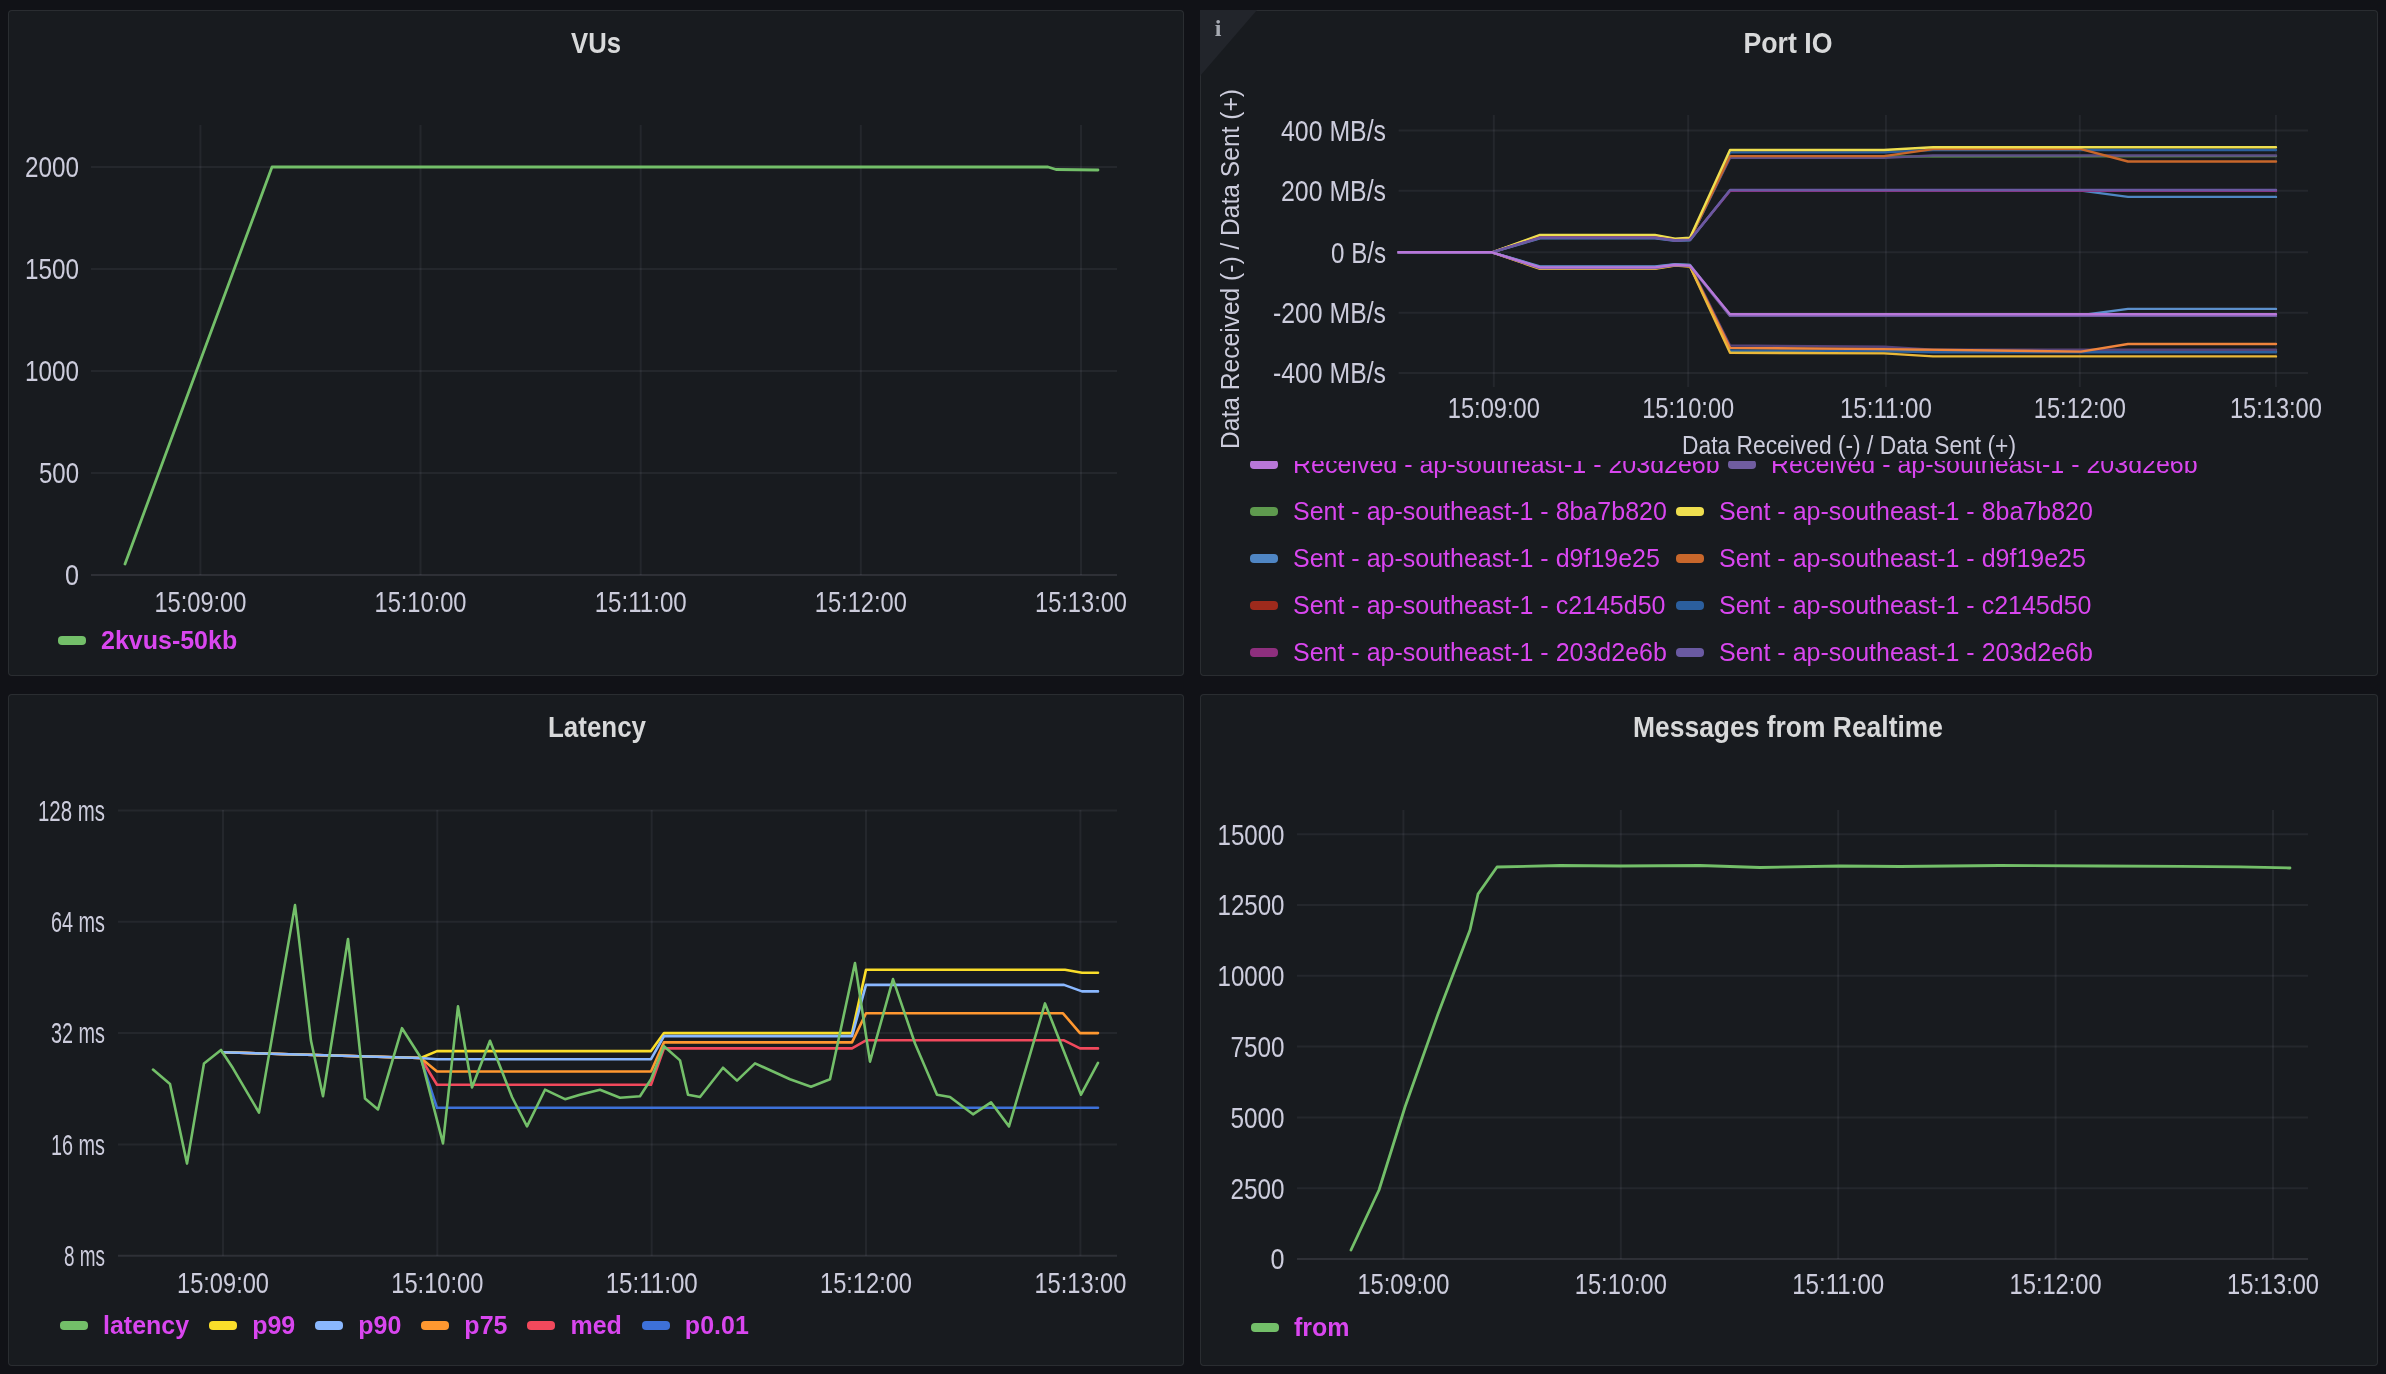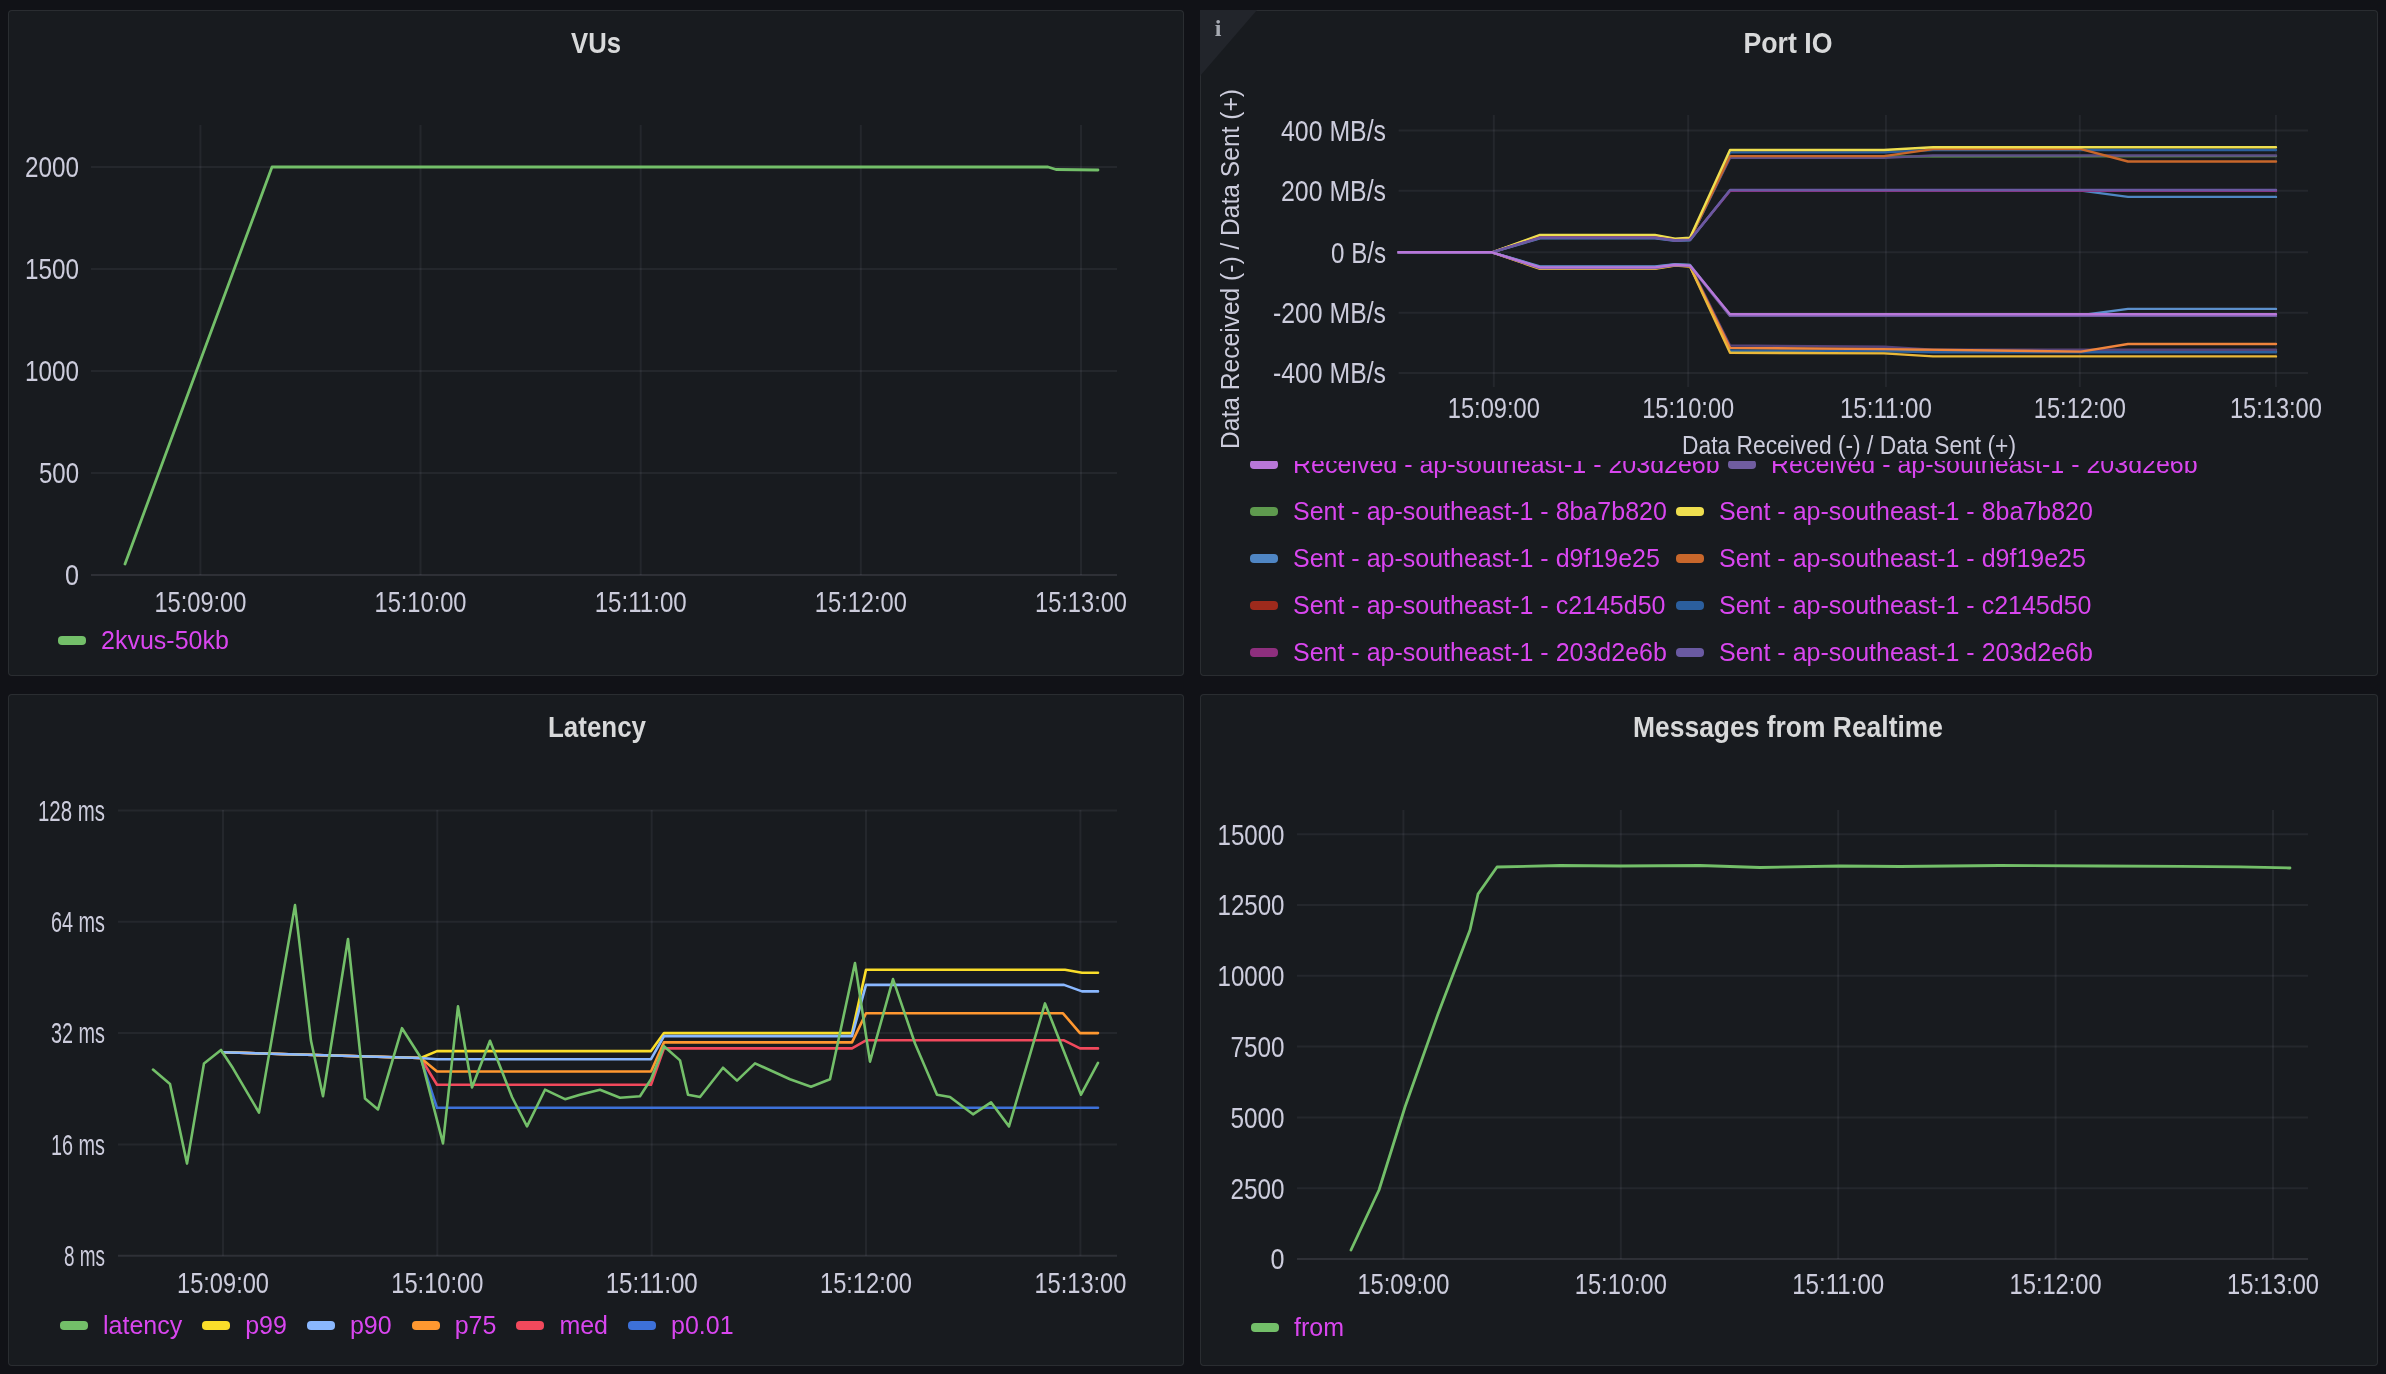--- a/index.html
+++ b/index.html
@@ -3,21 +3,21 @@
 * { margin:0; padding:0; box-sizing:border-box; }
 html,body { width:2386px; height:1374px; background:#111217; overflow:hidden;
   font-family:"Liberation Sans", sans-serif; }
 .panel { position:absolute; background:#181b1f; border:1px solid rgba(204,204,220,0.10); border-radius:4px; }
 
 svg text.title { font-size:30px; font-weight:700; fill:#d8d9da; font-family:"Liberation Sans",sans-serif; }
 svg text.tick { font-size:30px; fill:#ccccdc; font-family:"Liberation Sans",sans-serif; }
 svg text.atitle { font-size:26px; fill:#ccccdc; font-family:"Liberation Sans",sans-serif; }
 .sw { display:inline-block; width:28px; height:9px; border-radius:4px; }
 .li { display:inline-flex; align-items:center; gap:15px; font-size:25px; color:#d946ef; white-space:nowrap; }
-.legend { position:absolute; display:flex; align-items:center; gap:20px; height:24px; }
+.legend { position:absolute; display:flex; align-items:center; gap:20px; height:24px;font-weight:bold; }
 .lrow { display:flex; height:24px; margin-bottom:23px; align-items:center; }
 #ioleg { position:absolute; left:1250px; top:461px; width:1115px; height:206px; overflow:hidden; }
 #ioleg-in { margin-top:-9px; }
 .corner { position:absolute; left:1200px; top:10px; width:0; height:0;
   border-top:66px solid #22252b; border-right:57px solid transparent; }
 .iglyph { position:absolute; left:1204px; top:15px; width:28px; font-size:24px; font-weight:700;
   font-family:"Liberation Serif",serif; color:#a6aab2; text-align:center; }
 </style></head>
 <body>
 <div class="panel" style="left:8px;top:10px;width:1176px;height:666px"></div>

